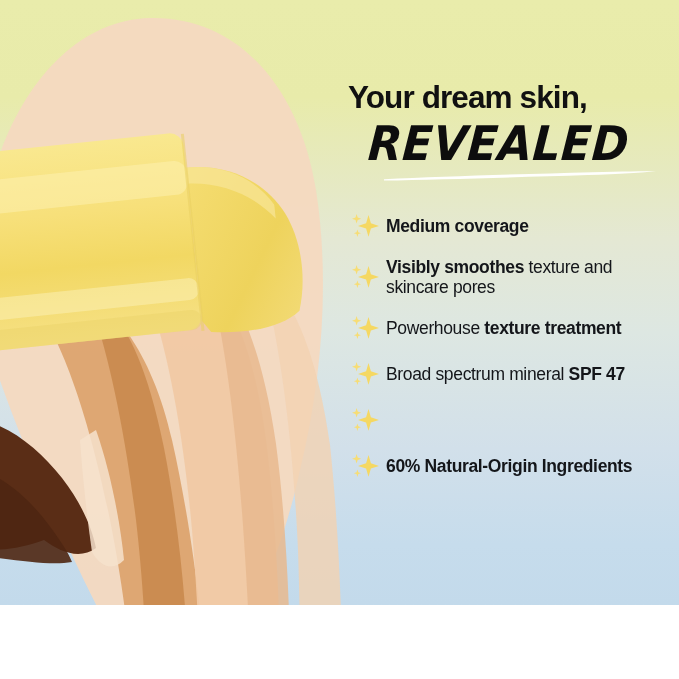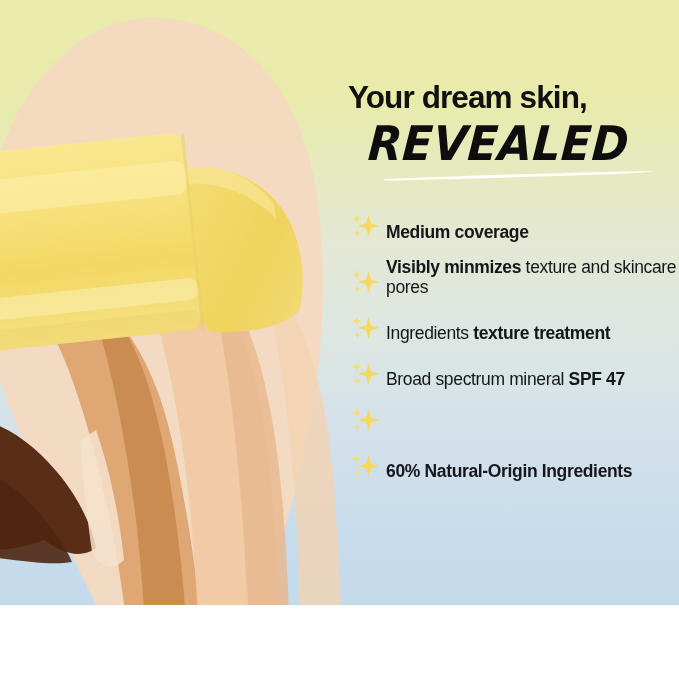--- a/index.html
+++ b/index.html
@@ -85,21 +85,21 @@
   
   .bullets {
     position: absolute;
     left: 0;
     top: 210px;
     width: 331px;
   }
   .bullet {
     position: relative;
     display: flex;
-    align-items: flex-end;
+    align-items: center;
     margin-bottom: 14px;
   }
   .sparkle {
     flex: 0 0 auto;
     width: 34px;
     height: 30px;
     margin-right: 4px;
     margin-top: 2px;
   }
   .sparkle svg { display: block; }
@@ -220,32 +220,32 @@
 
 
       <div class="bullet">
         <span class="sparkle">
           <svg viewBox="0 0 34 30">
             <path d="M20.5 3 L22.9 11.2 L31 13.9 L22.9 16.6 L20.5 24.8 L18.1 16.6 L10 13.9 L18.1 11.2 Z" fill="#f5d862"></path>
             <path d="M8.6 2 L9.7 5.6 L13.2 6.8 L9.7 8.0 L8.6 11.6 L7.5 8.0 L4 6.8 L7.5 5.6 Z" fill="#f7dd74"></path>
             <path d="M9.4 17.5 L10.3 20.3 L13 21.2 L10.3 22.1 L9.4 24.9 L8.5 22.1 L5.8 21.2 L8.5 20.3 Z" fill="#f7dd74"></path>
           </svg>
         </span>
-        <span class="bullet-text"><b>Visibly minmizes</b><span class="reg"> texture and skincare pores</span></span>
-      </div>
-
-      <div class="bullet">
-        <span class="sparkle">
-          <svg viewBox="0 0 34 30">
-            <path d="M20.5 3 L22.9 11.2 L31 13.9 L22.9 16.6 L20.5 24.8 L18.1 16.6 L10 13.9 L18.1 11.2 Z" fill="#f5d862"></path>
-            <path d="M8.6 2 L9.7 5.6 L13.2 6.8 L9.7 8.0 L8.6 11.6 L7.5 8.0 L4 6.8 L7.5 5.6 Z" fill="#f7dd74"></path>
-            <path d="M9.4 17.5 L10.3 20.3 L13 21.2 L10.3 22.1 L9.4 24.9 L8.5 22.1 L5.8 21.2 L8.5 20.3 Z" fill="#f7dd74"></path>
-          </svg>
-        </span>
-        <span class="bullet-text"><span class="reg">Ingredients </span><b>texture treatment</b></span>
+        <span class="bullet-text"><b>Visibly smoothes</b><span class="reg"> texture and skincare pores</span></span>
+      </div>
+
+      <div class="bullet">
+        <span class="sparkle">
+          <svg viewBox="0 0 34 30">
+            <path d="M20.5 3 L22.9 11.2 L31 13.9 L22.9 16.6 L20.5 24.8 L18.1 16.6 L10 13.9 L18.1 11.2 Z" fill="#f5d862"></path>
+            <path d="M8.6 2 L9.7 5.6 L13.2 6.8 L9.7 8.0 L8.6 11.6 L7.5 8.0 L4 6.8 L7.5 5.6 Z" fill="#f7dd74"></path>
+            <path d="M9.4 17.5 L10.3 20.3 L13 21.2 L10.3 22.1 L9.4 24.9 L8.5 22.1 L5.8 21.2 L8.5 20.3 Z" fill="#f7dd74"></path>
+          </svg>
+        </span>
+        <span class="bullet-text"><span class="reg">Powerhouse </span><b>texture treatment</b></span>
       </div>
 
       <div class="bullet">
         <span class="sparkle">
           <svg viewBox="0 0 34 30">
             <path d="M20.5 3 L22.9 11.2 L31 13.9 L22.9 16.6 L20.5 24.8 L18.1 16.6 L10 13.9 L18.1 11.2 Z" fill="#f5d862"></path>
             <path d="M8.6 2 L9.7 5.6 L13.2 6.8 L9.7 8.0 L8.6 11.6 L7.5 8.0 L4 6.8 L7.5 5.6 Z" fill="#f7dd74"></path>
             <path d="M9.4 17.5 L10.3 20.3 L13 21.2 L10.3 22.1 L9.4 24.9 L8.5 22.1 L5.8 21.2 L8.5 20.3 Z" fill="#f7dd74"></path>
           </svg>
         </span>

